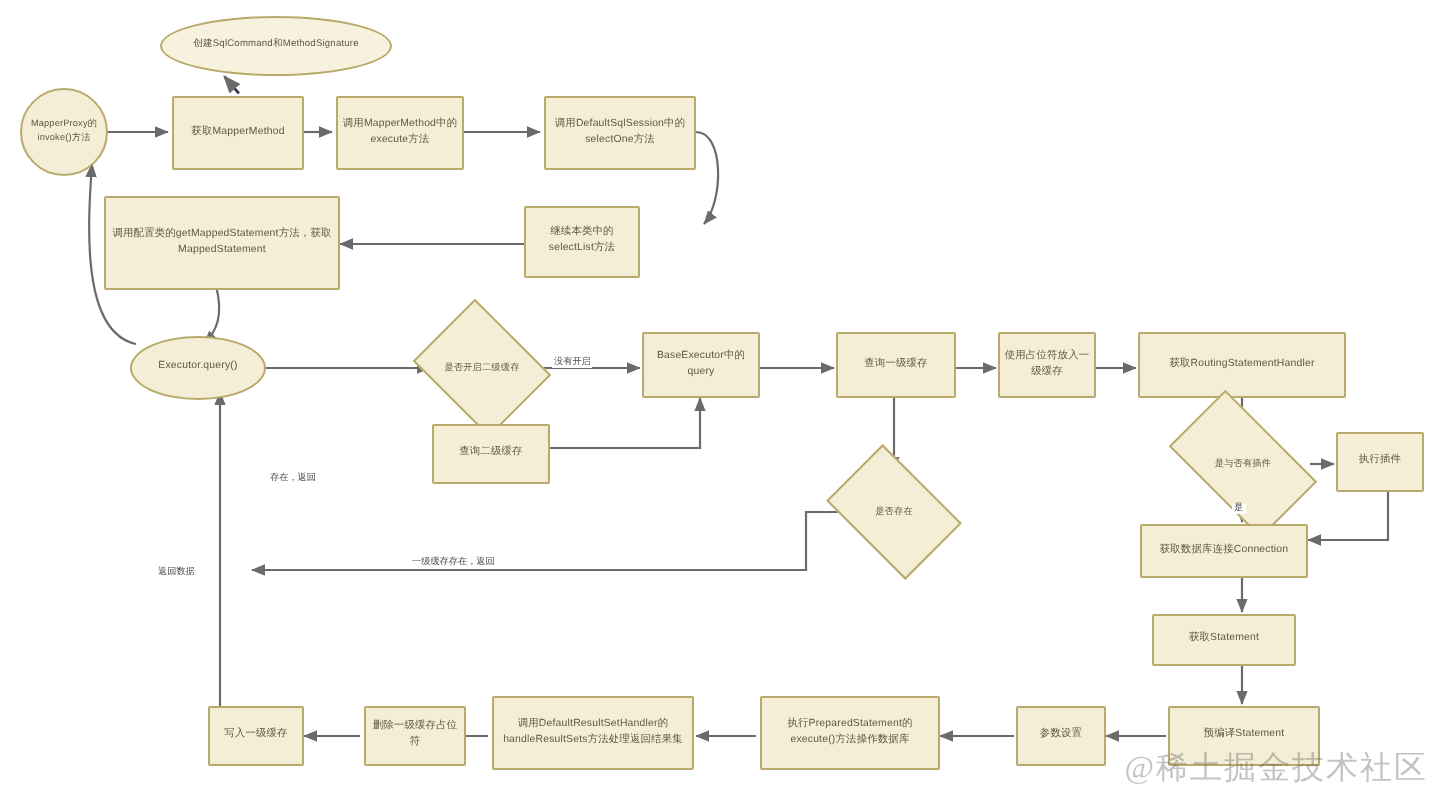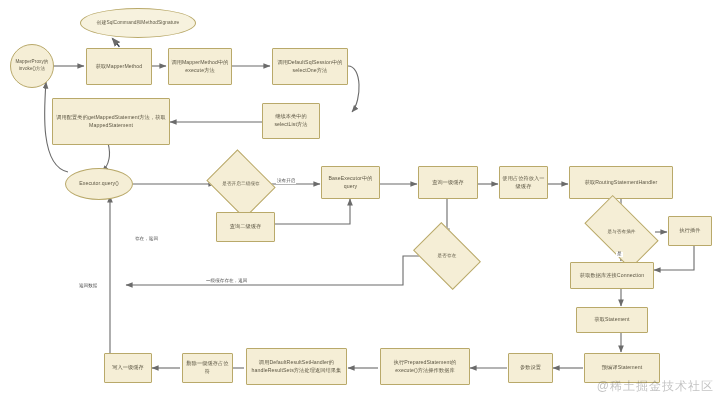--- a/index.html
+++ b/index.html
@@ -67,23 +67,23 @@
     background: #ffffff;
     padding: 0 1px;
     white-space: nowrap;
     z-index: 4;
     line-height: 1;
   }
   .watermark {
     position: absolute;
     right: 6px;
     bottom: 8px;
-    font-size: 12px;
+    font-size: 16px;
     color: rgba(80, 80, 80, 0.34);
-    font-family: Liberation Sans, sans-serif;
+    font-family: Liberation Serif, serif;
     letter-spacing: 1px;
     white-space: nowrap;
     z-index: 9;
     user-select: none;
   }
 </style>
 </head>
 <body>
 
 <div id="canvas">

